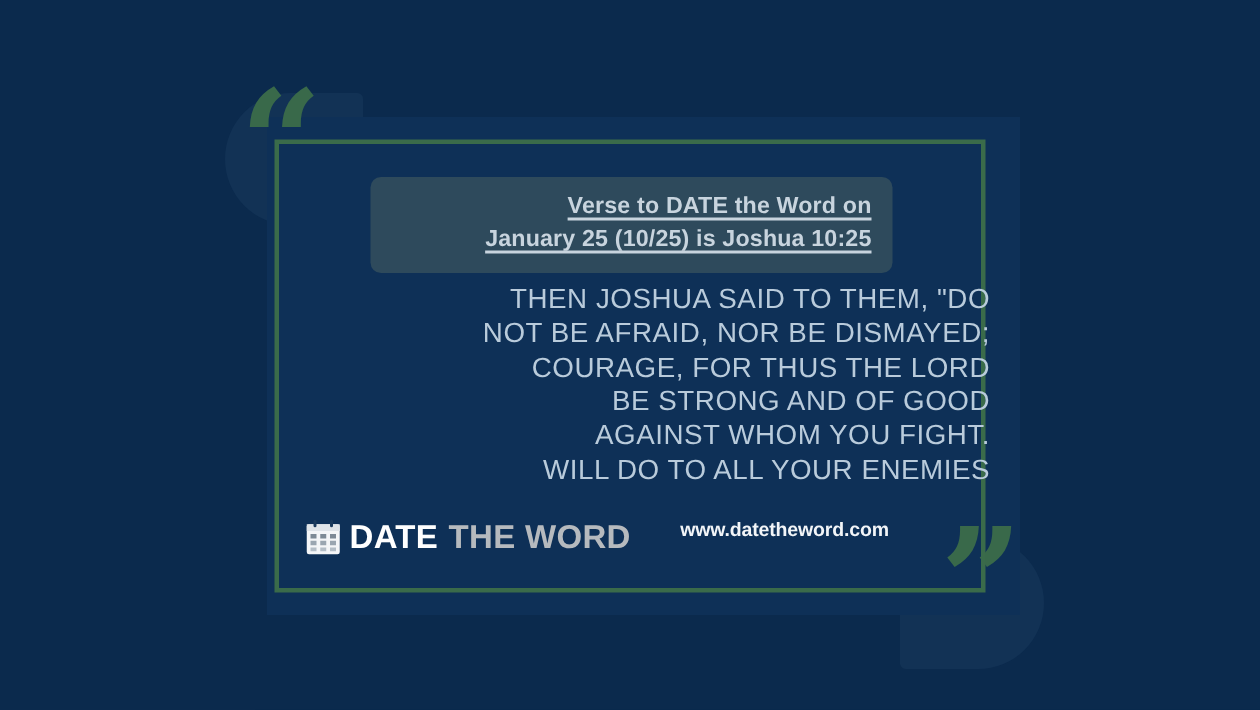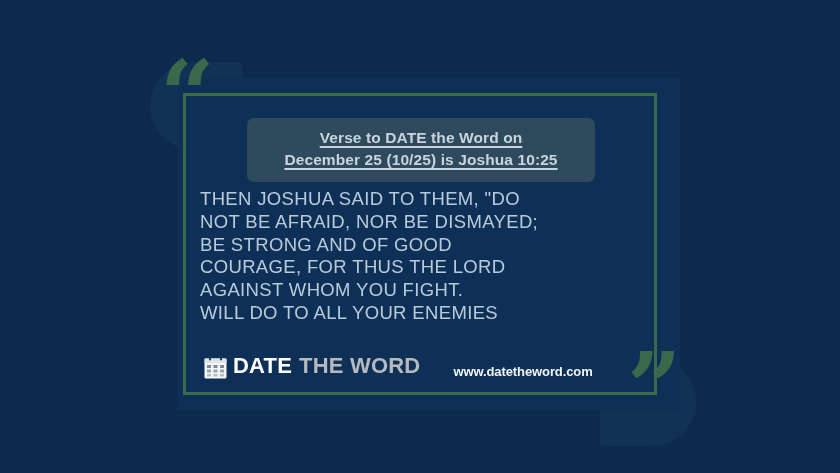--- a/index.html
+++ b/index.html
@@ -72,59 +72,59 @@
 
   
   #badge {
     position:absolute;
     left:247px; top:118px;
     width:348px;
     background:#2e4a5c;
     border-radius:7px;
     padding:9px 14px 11px 14px;
     z-index:5;
-    text-align:center;
+    text-align:right;
   }
   #badge .badge-line {
     display:block;
     color:#c8d4de;
     font-size:15.5px;
     font-weight:700;
     letter-spacing:0.1px;
     line-height:1.42;
     text-decoration:underline;
     text-underline-offset:2.5px;
     text-decoration-thickness:1.6px;
   }
 
   
   #verse {
     position:absolute;
     left:200px; top:188px;
     width:460px;
     z-index:5;
-    text-align:left;
+    text-align:right;
   }
   #verse .verse-line {
     display:block;
     color:#b9cbdb;
     font-size:18.5px;
     font-weight:400;
     letter-spacing:0.35px;
     line-height:22.8px;
     white-space:nowrap;
   }
 
   
   #footer {
     position:absolute;
     left:203px; top:345px;
     width:450px; height:34px;
     display:flex;
-    align-items:flex-end;
+    align-items:flex-start;
     z-index:5;
   }
   #cal-icon {
     width:25px; height:25px;
     flex:0 0 auto;
     margin-right:5px;
     position:relative;
     top:1px;
   }
   #brand {
@@ -153,28 +153,28 @@
   <div class="quote-blob quote-blob-br"></div>
 
   <div id="card"></div>
   <div id="card-inner-border"></div>
 
   <span class="quote-glyph quote-glyph-open">“</span>
   <span class="quote-glyph quote-glyph-close">”</span>
 
   <div id="badge">
     <span class="badge-line">Verse to DATE the Word on</span>
-    <span class="badge-line">December 25 (10/25) is Joshua 10:25</span>
+    <span class="badge-line">January 25 (10/25) is Joshua 10:25</span>
   </div>
 
   <div id="verse">
     <span class="verse-line">THEN JOSHUA SAID TO THEM, "DO</span>
     <span class="verse-line">NOT BE AFRAID, NOR BE DISMAYED;</span>
+    <span class="verse-line">COURAGE, FOR THUS THE LORD</span>
     <span class="verse-line">BE STRONG AND OF GOOD</span>
-    <span class="verse-line">COURAGE, FOR THUS THE LORD</span>
     <span class="verse-line">AGAINST WHOM YOU FIGHT.</span>
     <span class="verse-line">WILL DO TO ALL YOUR ENEMIES</span>
   </div>
 
   <div id="footer">
     <span id="cal-icon">
       <svg width="25" height="25" viewBox="0 0 25 25" xmlns="http://www.w3.org/2000/svg">
         <rect x="1.5" y="3.5" width="22" height="20" rx="1.5" fill="#f4f6f8"></rect>
         <rect x="1.5" y="3.5" width="22" height="4.5" fill="#dfe4e9"></rect>
         <rect x="6" y="0.5" width="2" height="5" rx="1" fill="#1b3a5c"></rect>

